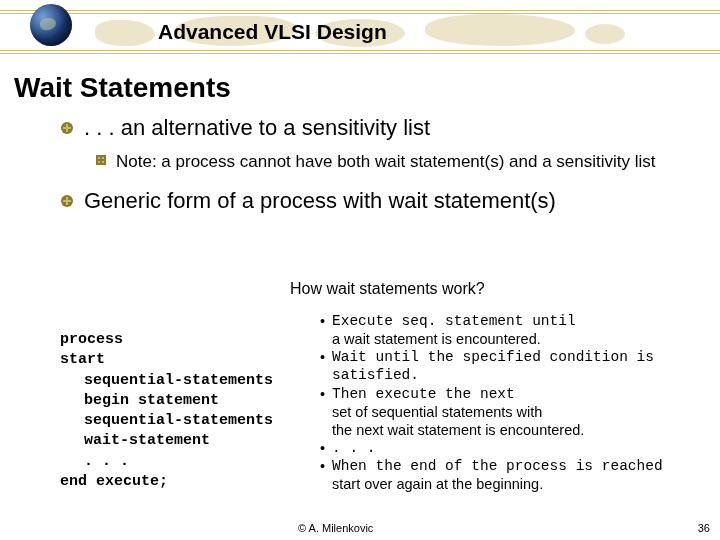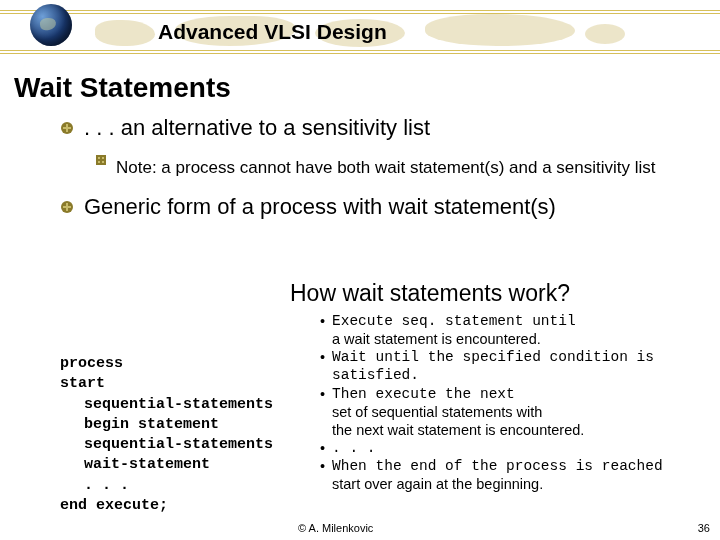--- a/index.html
+++ b/index.html
@@ -114,40 +114,38 @@
     width: 10px;
     height: 10px;
     flex-shrink: 0;
     margin-top: 4px;
     margin-right: 10px;
   }
   .sub-text {
     font-size: 17px;
     color: #000;
     line-height: 1.25;
-    margin-top: 6px;
   }
   .how-title {
     position: absolute;
     left: 290px;
     top: 280px;
-    font-size: 23px;
+    font-size: 16px;
     color: #000;
   }
   .code-block {
     position: absolute;
     left: 60px;
     top: 330px;
     width: 250px;
     font-family: "Courier New", monospace;
     font-size: 15px;
     line-height: 1.35;
     color: #000;
     font-weight: bold;
-    margin-top: 24px;
   }
   .code-block .indent1 { margin-left: 24px; }
   .how-list {
     position: absolute;
     left: 320px;
     top: 312px;
     width: 395px;
     font-size: 14.5px;
     color: #000;
     line-height: 1.25;

